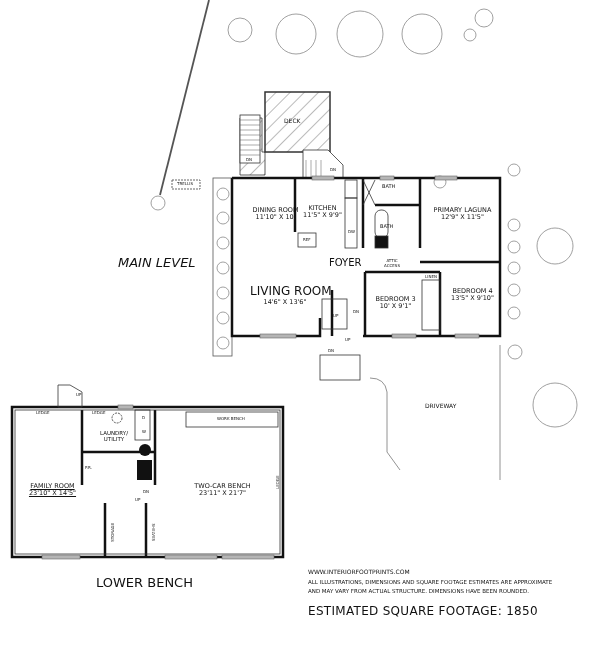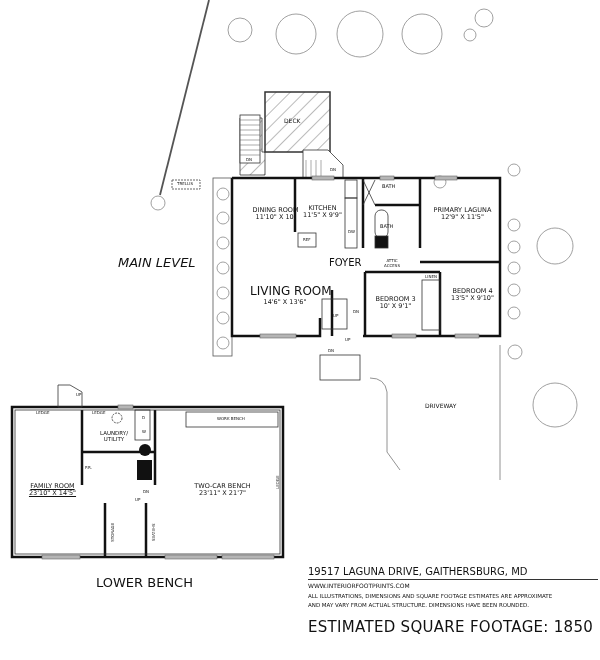--- a/index.html
+++ b/index.html
@@ -8,21 +8,21 @@
   .lbl { position:absolute; font-family:"DejaVu Sans", sans-serif; text-align:center; line-height:1.15; white-space:nowrap; color:#111; }
   .room { font-size:8px; }
   .small { font-size:5px; }
   .tiny { font-size:4px; }
   .level { font-size:13px; }
   .info { position:absolute; left:308px; top:566px; width:290px; font-family:"DejaVu Sans", sans-serif; }
   .addr { font-size:10px; border-bottom:1px solid #333; padding-bottom:2px; margin-bottom:2px; }
   .copy { font-size:7px; margin-top:2px; }
   .web { font-size:6px; margin-top:2px; }
   .disc { font-size:5.5px; margin-top:3px; line-height:9px; }
-  .sqft { font-size:15px; margin-top:8px; letter-spacing:0.3px; }
+  .sqft { font-size:12px; margin-top:8px; letter-spacing:0.3px; }
 </style>
 </head>
 <body>
 
 <svg class="plan" width="600" height="660" viewBox="0 0 600 660">
   <defs>
     <pattern id="hatch" patternUnits="userSpaceOnUse" width="10" height="10" patternTransform="rotate(45)">
       <line x1="0" y1="0" x2="0" y2="10" stroke="#555" stroke-width="0.8"></line>
     </pattern>
   </defs>
@@ -213,18 +213,17 @@
   <div class="lbl room" style="position:static;font-size:6.5px;">TWO-CAR BENCH</div>
   <div class="lbl room" style="position:static;font-size:6.5px;">23'11" X 21'7"</div>
 </div>
 
 <div class="lbl tiny" style="left:143px;top:490px;">DN</div>
 <div class="lbl tiny" style="left:135px;top:498px;">UP</div>
 <div class="lbl tiny" style="left:104px;top:530px;transform:rotate(-90deg);">STORAGE</div>
 <div class="lbl tiny" style="left:144px;top:530px;transform:rotate(90deg);">SHELVES</div>
 
 <div class="info">
-  <div class="addr">19517 LAGUNA DRIVE, GAITHERSBURG, MD</div>
   <div class="web">WWW.INTERIORFOOTPRINTS.COM</div>
   <div class="disc">ALL ILLUSTRATIONS, DIMENSIONS AND SQUARE FOOTAGE ESTIMATES ARE APPROXIMATE</div>
   <div class="disc" style="margin-top:0;">AND MAY VARY FROM ACTUAL STRUCTURE. DIMENSIONS HAVE BEEN ROUNDED.</div>
   <div class="sqft">ESTIMATED SQUARE FOOTAGE: 1850</div>
 </div>
 
 </body></html>

